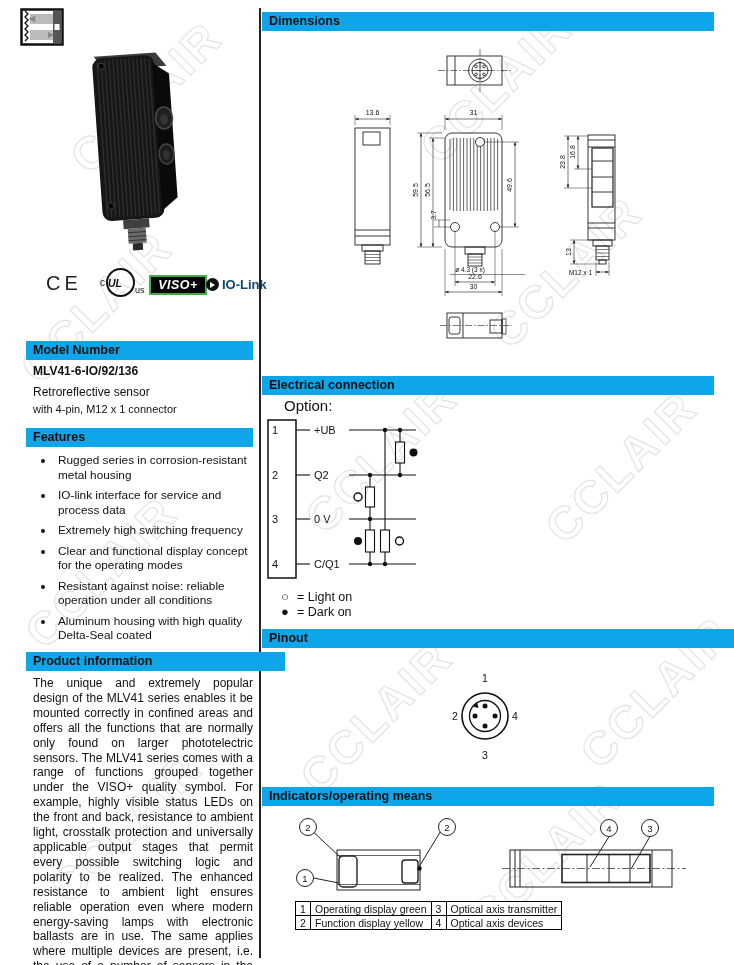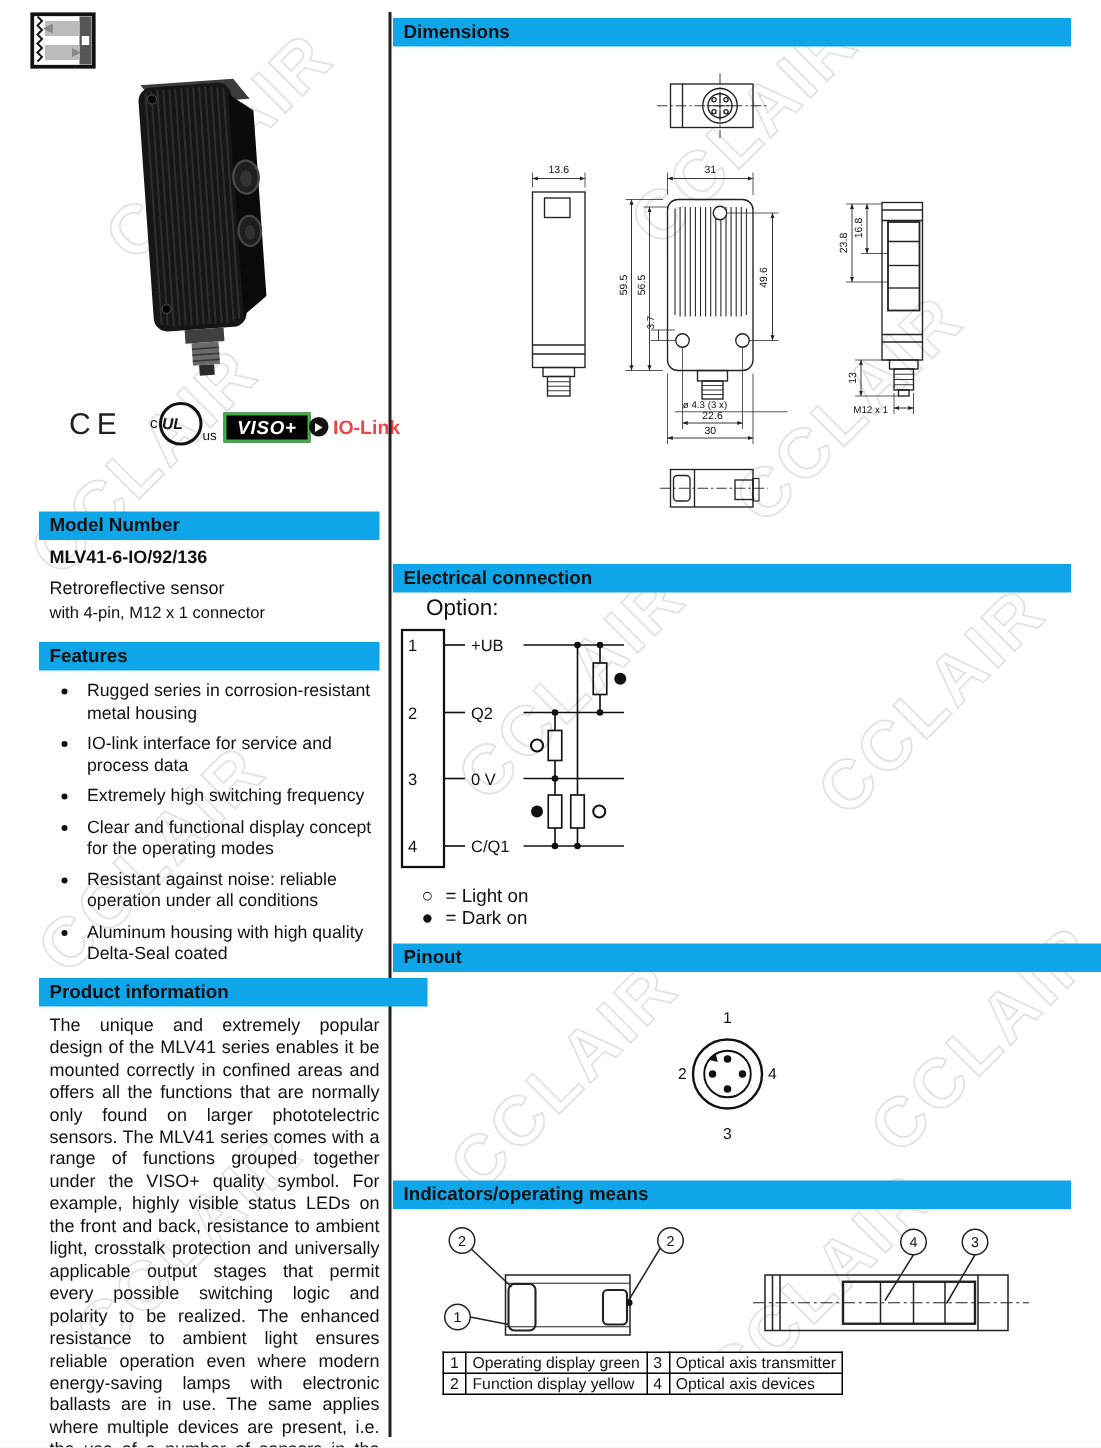--- a/index.html
+++ b/index.html
@@ -26,21 +26,21 @@
   .ind-table td.n{width:10px;text-align:center;padding:0 2px;}
   
   .ce{font-size:20px;letter-spacing:4px;color:#222;}
   .ul-wrap{display:flex;align-items:center;}
   .ul-c{font-size:10px;align-self:center;margin-right:1px;}
   .ul-circle{width:25px;height:25px;border:2.5px solid #111;border-radius:50%;display:flex;
              align-items:center;font-weight:bold;font-size:10.5px;font-style:italic;}
   .ul-us{font-size:9px;align-self:flex-end;margin-bottom:2px;}
   .viso{width:54px;height:16px;background:#000;border:2px solid #3fae49;color:#fff;font-weight:bold;
         font-style:italic;font-size:12.5px;text-align:center;line-height:16px;letter-spacing:0.5px;}
-  .iol-wrap{display:flex;align-items:center;gap:3px;font-weight:bold;font-size:13px;color:#ef4444;}
+  .iol-wrap{display:flex;align-items:center;gap:3px;font-weight:bold;font-size:13px;color:#0c4a6e;}
   .iol-sym{width:13px;height:13px;background:#111;border-radius:50%;position:relative;}
   .iol-sym::after{content:"";position:absolute;left:4px;top:3.5px;width:0;height:0;
                   border-left:5px solid #fff;border-top:3px solid transparent;border-bottom:3px solid transparent;}
   svg{z-index:2;}
   .dtx{font-family:"Liberation Sans",sans-serif;font-size:7px;fill:#111;}
   .dtx2{font-family:"Liberation Sans",sans-serif;font-size:6.5px;fill:#111;}
   .ctx{font-family:"Liberation Sans",sans-serif;font-size:11px;fill:#111;}
   .ptx{font-family:"Liberation Sans",sans-serif;font-size:10.5px;fill:#111;}
   .katx{font-family:"Liberation Sans",sans-serif;font-size:9.5px;fill:#111;}
 </style>

